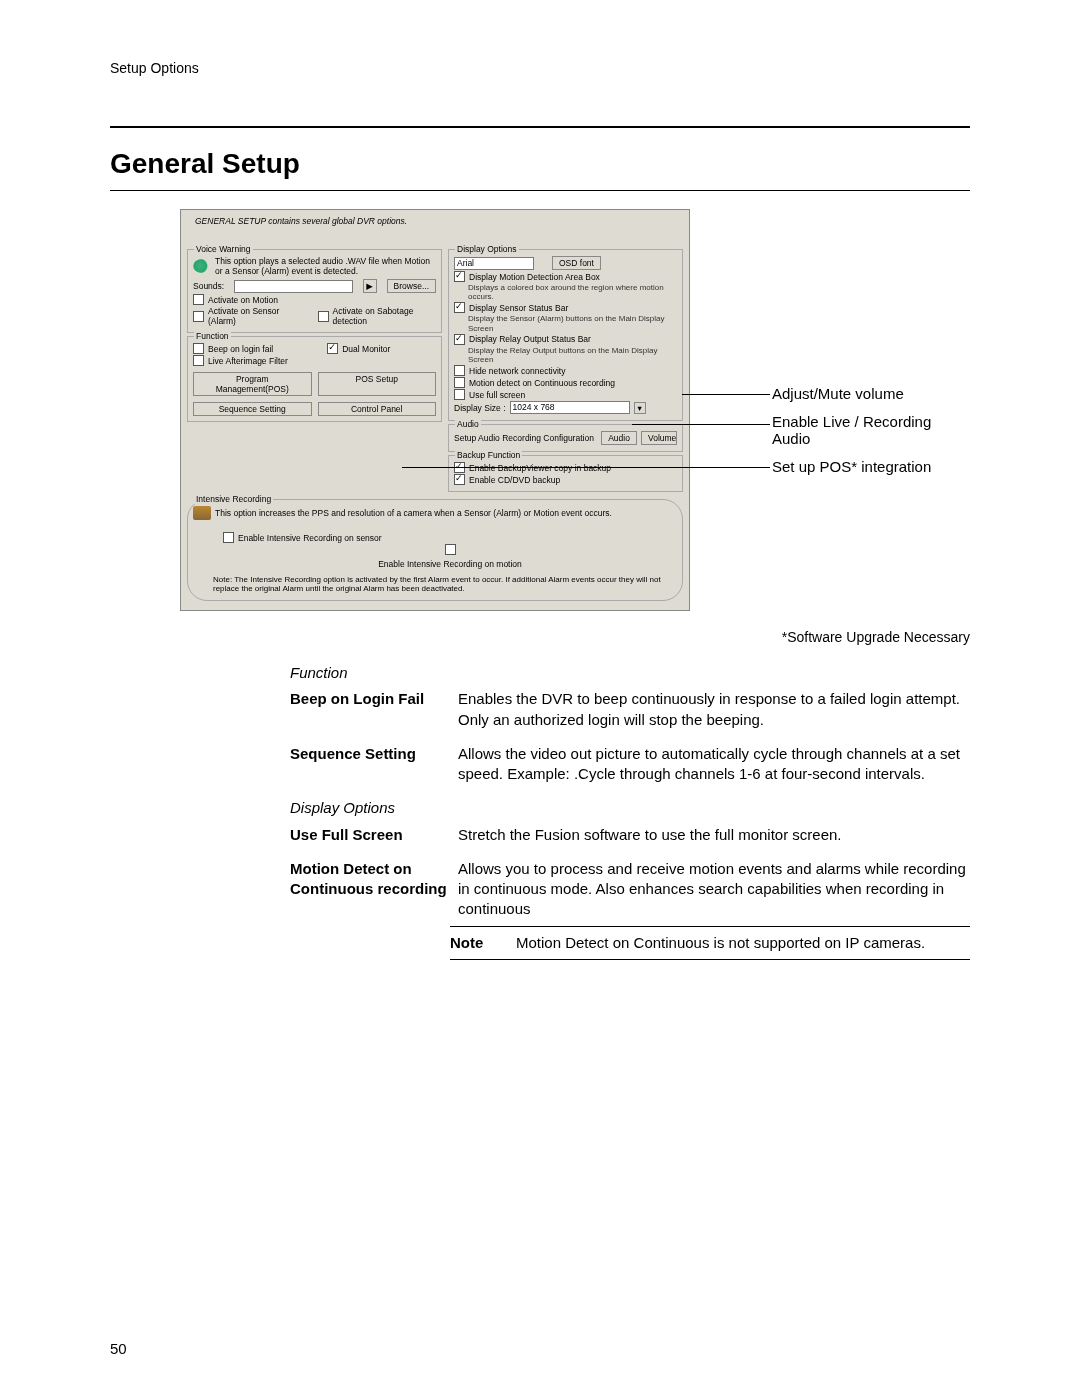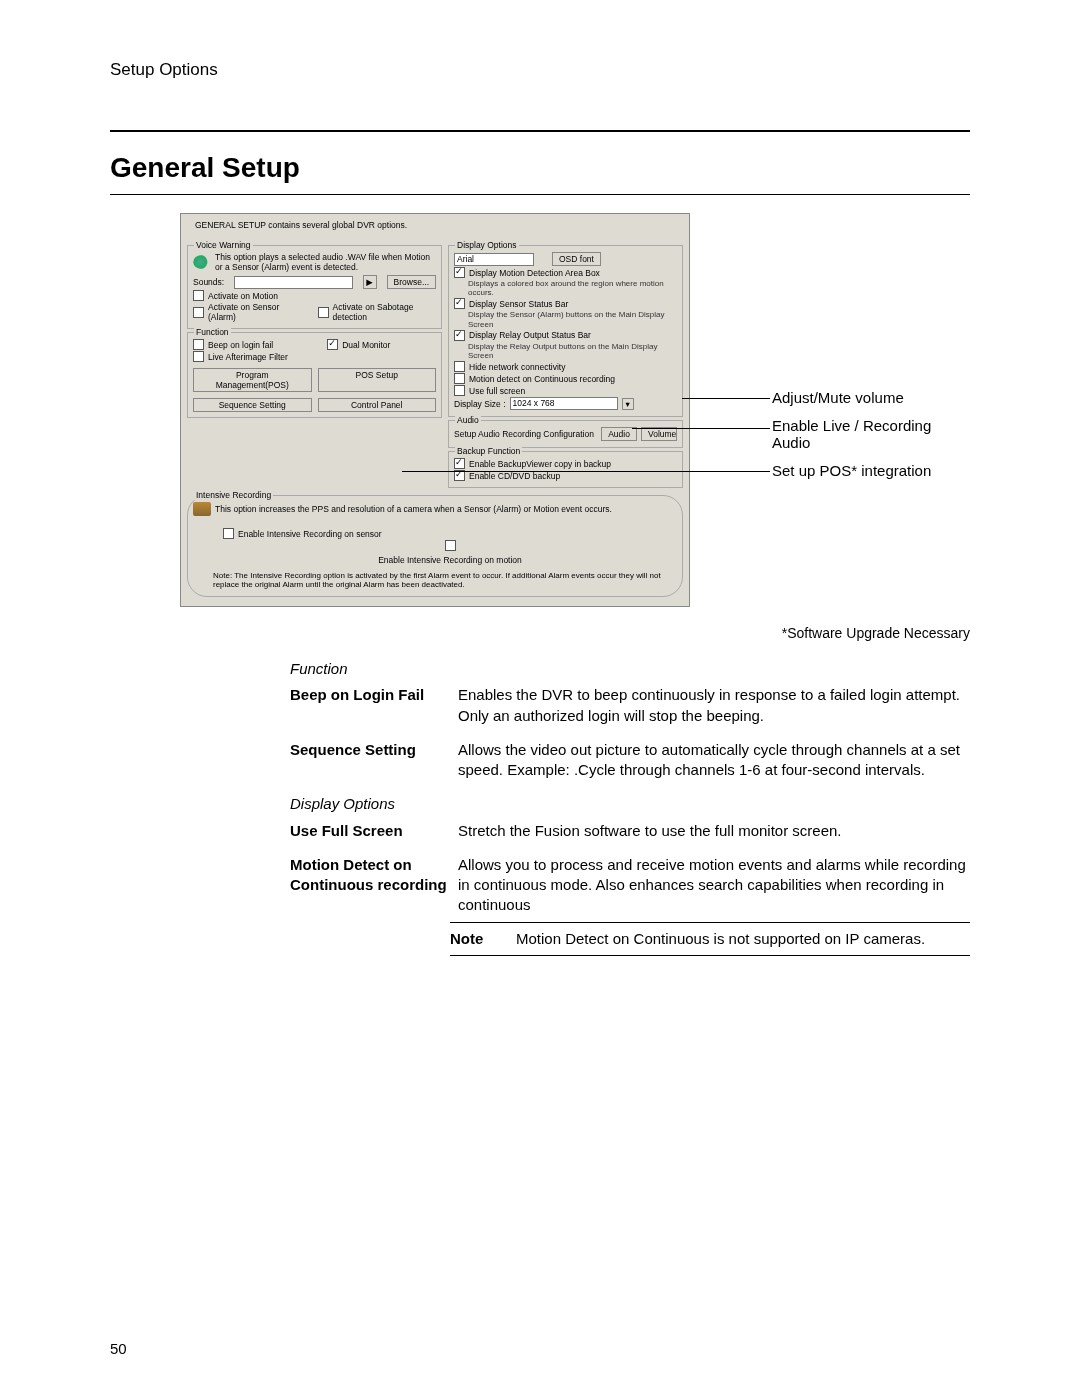--- a/index.html
+++ b/index.html
@@ -12,21 +12,21 @@
     height: 1397px;
     box-sizing: border-box;
   }
   .page {
     padding: 60px 110px 40px 110px;
     box-sizing: border-box;
     position: relative;
     height: 100%;
   }
   .header-small {
-    font-size: 17px;
+    font-size: 14px;
     margin-bottom: 50px;
   }
   .thick-rule {
     border: none;
     border-top: 2px solid #000;
     margin: 0 0 20px 0;
   }
   h1.title {
     font-size: 28px;
     font-weight: bold;
@@ -176,21 +176,21 @@
 
 <div class="page">
   <div class="header-small">Setup Options</div>
   <hr class="thick-rule">
   <h1 class="title">General Setup</h1>
   <hr class="thin-rule">
 
   <div class="shot-wrap">
     <div class="shot">
 
-      <div style="margin:2px 0 12px 8px;">GENERAL SETUP contains several global DVR options.</div>
+      <div style="margin:2px 0 20px 8px;font-style:italic;">GENERAL SETUP contains several global DVR options.</div>
 
       <div class="shot-top">
 
         <div class="shot-left">
           <div class="group">
             <span class="legend">Voice Warning</span>
             <div class="row">
               <span class="icon-sound"></span>
               <span style="flex:1;">This option plays a selected audio .WAV file when Motion or a Sensor (Alarm) event is detected.</span>
             </div>
@@ -268,21 +268,21 @@
             <div class="row">
                 <span class="cb"></span>
                 <span>Motion detect on Continuous recording</span>
               </div>
             <div class="row">
                 <span class="cb"></span>
                 <span>Use full screen</span>
               </div>
             <div class="row">
               <span>Display Size :</span>
-              <span class="input" style="width:108px;">1024 x 768</span>
+              <span class="input" style="width:120px;">1024 x 768</span>
               <span class="btn" style="padding:0 3px;">▾</span>
             </div>
           </div>
 
           <div class="group">
             <span class="legend">Audio</span>
             <div class="row">
               <span style="flex:1;">Setup Audio Recording Configuration</span>
               <span class="btn" style="width:36px;">Audio</span>
               <span class="btn" style="width:36px;">Volume</span>

